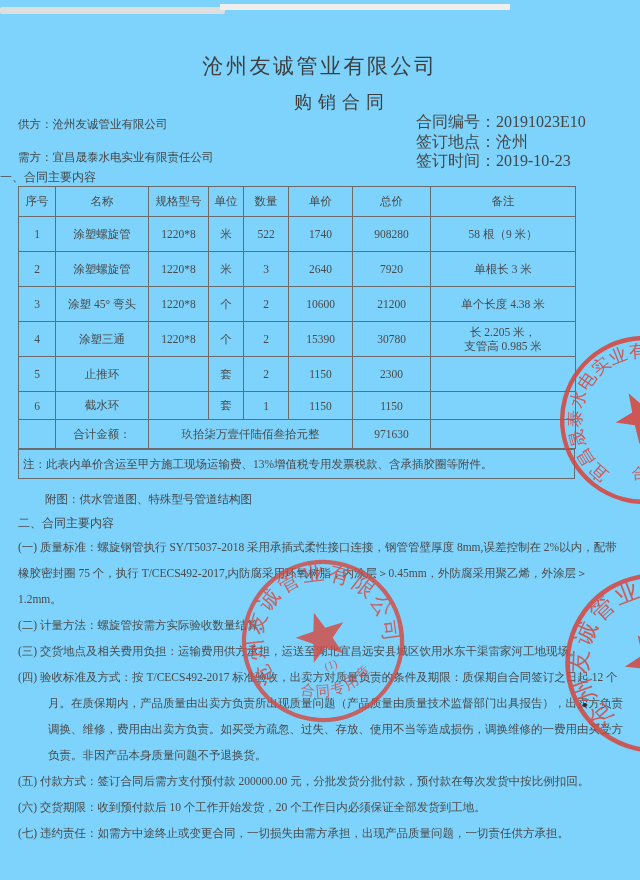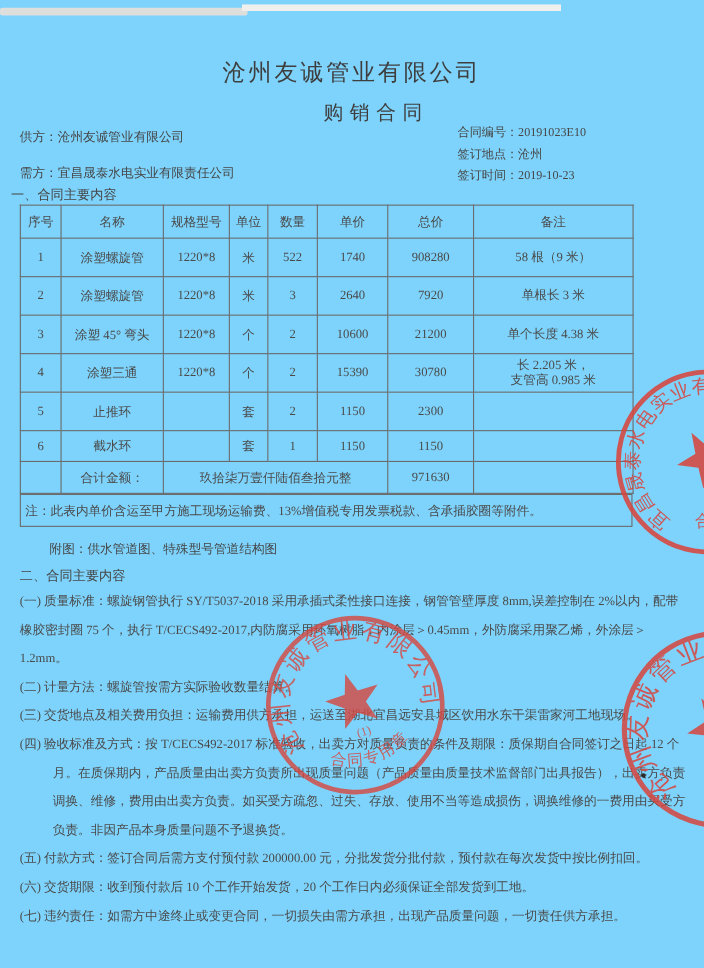--- a/index.html
+++ b/index.html
@@ -18,22 +18,22 @@
     position:absolute; top:52px; left:0; width:640px; text-align:center;
     font-size:21px; letter-spacing:2.5px; color:#3e3e3e;
   }
   .doc-subtitle {
     position:absolute; top:90px; left:0; width:640px; text-align:center;
     font-size:18px; letter-spacing:6px; color:#3e3e3e;padding-left:44px;
   }
   .line { position:absolute; font-size:11.5px; color:#464646; white-space:nowrap; }
   .supplier-line { left:18px; top:117px; }
   .buyer-line    { left:18px; top:150px; }
-  .meta-block { position:absolute; left:416px; top:112px; font-size:11px; line-height:19.5px; }
-  .section1-title { left:10px; top:169px; font-size:12px;text-align:right; }
+  .meta-block { position:absolute; left:416px; top:112px; font-size:16px; line-height:19.5px; }
+  .section1-title { left:0; top:169px; font-size:12px;text-align:right; }
 
   
   table.items {
     position:absolute; left:18px; top:186px; width:557px;
     border-collapse:collapse; table-layout:fixed;
     font-size:11.5px; color:#4a4a4a;
   }
   table.items td, table.items th {
     border:1px solid #6b6b6b; text-align:center; vertical-align:middle;
     font-weight:normal; padding:0 2px; overflow:hidden;

